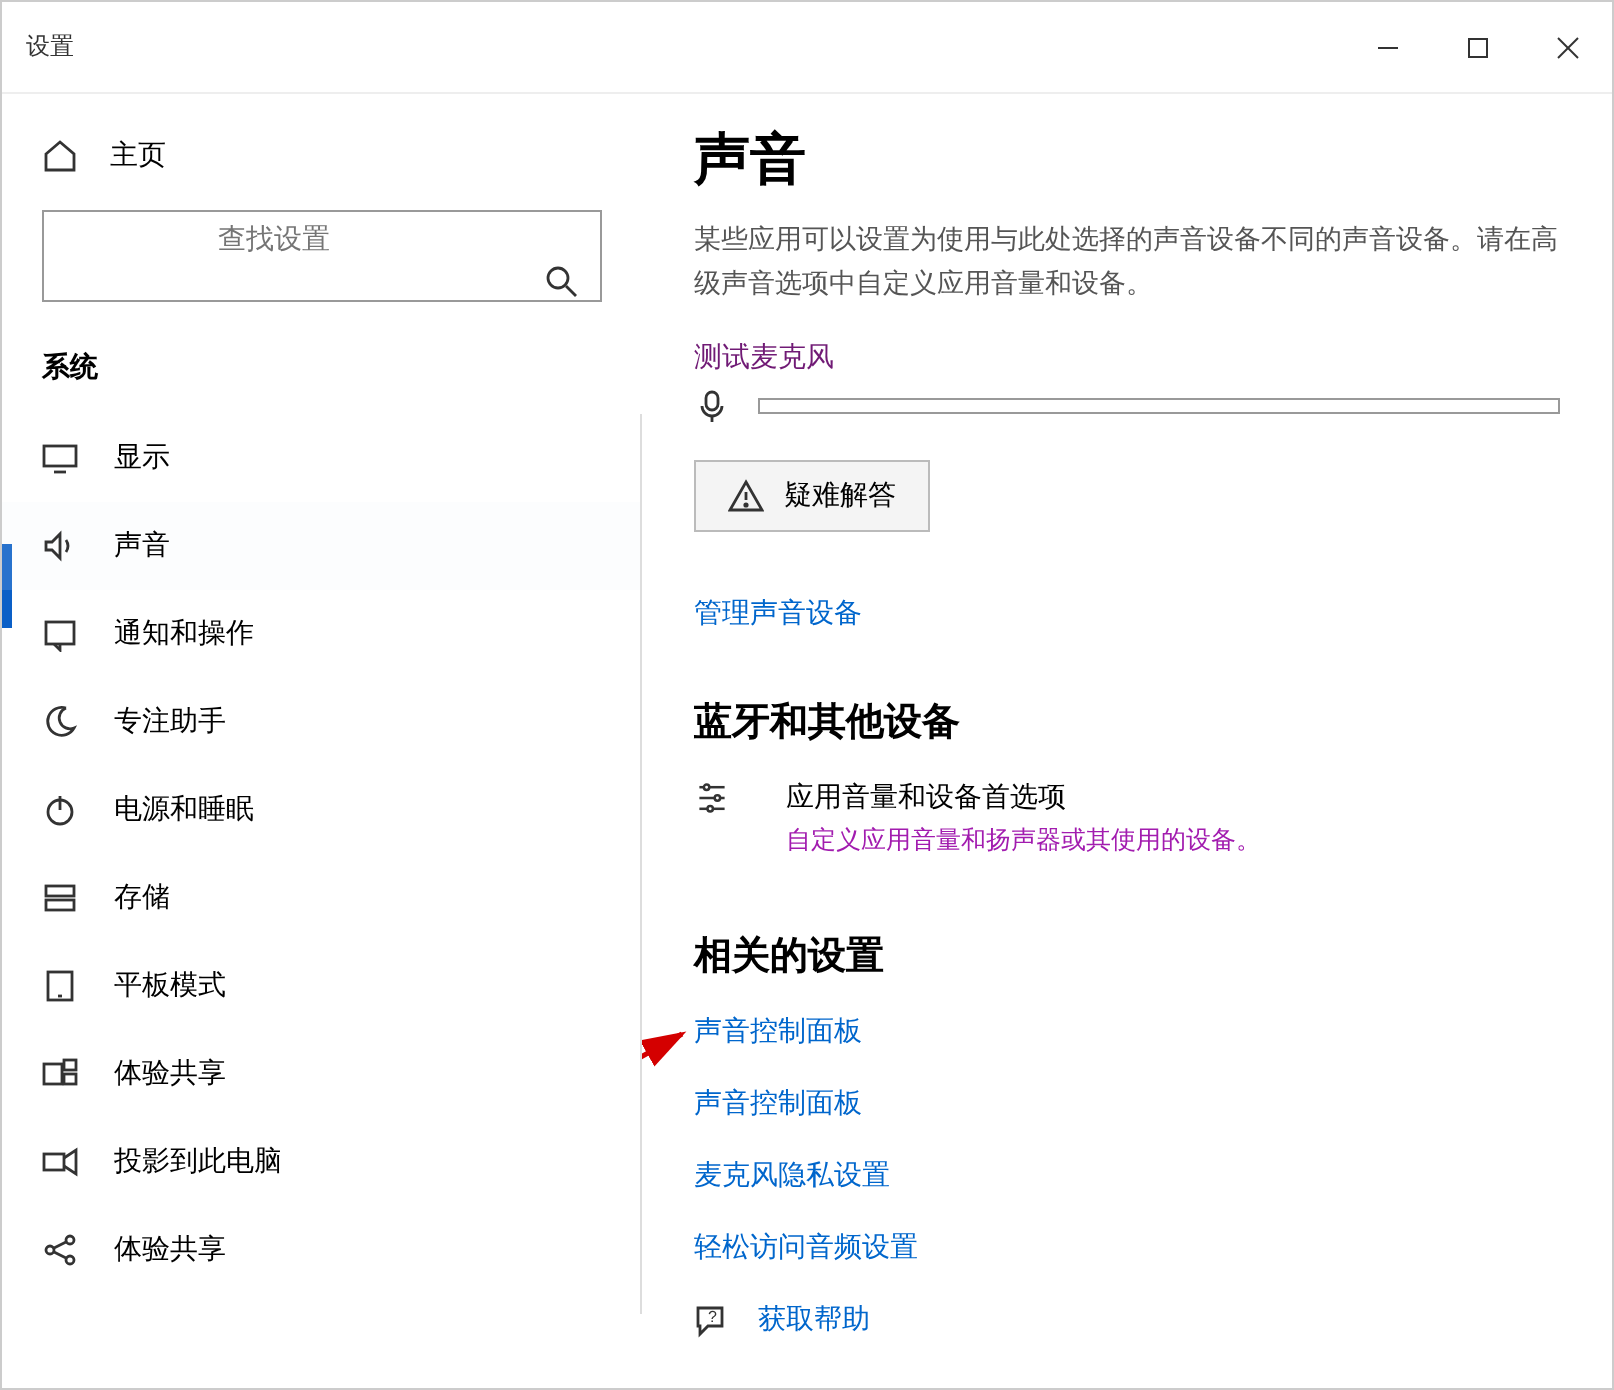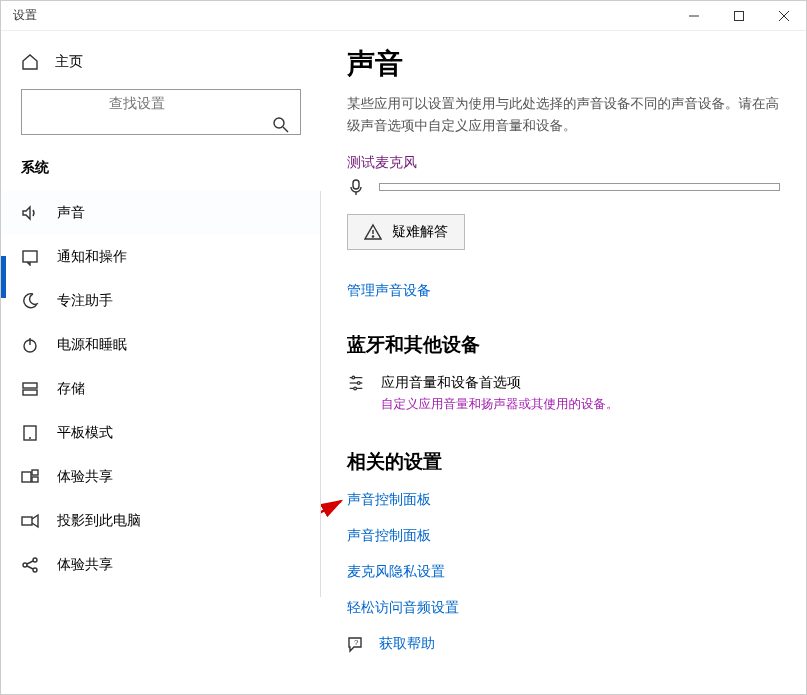--- a/index.html
+++ b/index.html
@@ -1,17 +1,17 @@
 <!DOCTYPE html>
 <html><head>
   <meta charset="utf-8">
   <style>
     * { box-sizing: border-box; margin: 0; padding: 0; font-family: "Microsoft YaHei", "Segoe UI", sans-serif; }
     body { width: 807px; height: 695px; overflow: hidden; background: #fff; position: relative; border: 1px solid #ccc; }
-    .titlebar { height: 30px; display: flex; align-items: center; padding-left: 12px; font-size: 12px; color: #333; border-bottom: 1px solid #eee; gap: 16px; }
+    .titlebar { height: 46px; display: flex; align-items: center; padding-left: 12px; font-size: 12px; color: #333; border-bottom: 1px solid #eee; gap: 16px; }
     .titlebar .wctrl { margin-left: auto; display: flex; }
     .wbtn { width: 45px; height: 36px; display: flex; align-items: center; justify-content: center; font-size: 13px; color: #333; cursor: default; }
     .wbtn svg { width: 12px; height: 12px; }
     .content { display: flex; height: calc(100% - 38px); }
     .sidebar { width: 320px; padding-top: 12px; position: relative; }
     .home { display: flex; align-items: center; gap: 16px; padding: 10px 20px; font-size: 14px; cursor: default; }
     .searchwrap { margin: 8px 20px 18px 20px; border: 1px solid #999; height: 46px; display: flex; align-items: flex-end; padding: 0 10px; flex-direction: column; }
     .searchwrap input { border: 0; outline: 0; flex: 1; font-size: 14px; color: #555; background: transparent; }
     .section-label { font-size: 14px; font-weight: 600; padding: 6px 20px 14px 20px; }
     .navitems { border-right: 1px solid #ddd; padding-bottom: 10px; }
@@ -22,21 +22,21 @@
     .navicon svg { width: 18px; height: 18px; stroke: #333; fill: none; stroke-width: 1.4; }
     .main { flex: 1; padding: 14px 26px 0 26px; overflow: hidden; position: relative; }
     h1 { font-size: 28px; font-weight: 600; margin-bottom: 10px; }
     .desc { font-size: 13.5px; color: #555; line-height: 1.6; margin-bottom: 18px; }
     .miclabel { font-size: 14px; margin-bottom: 6px; color: #701a75; }
     .microw { display: flex; align-items: center; gap: 14px; margin-bottom: 18px; }
     .micbar { flex: 1; border: 1px solid #999; height: 8px; }
     .troubleshoot { border: 1px solid #bbb; padding: 8px 16px; display: inline-flex; align-items: center; gap: 10px; font-size: 14px; background: #f4f4f4; cursor: default; margin-bottom: 32px; }
     .link { color: #0066cc; font-size: 14px; margin-bottom: 32px; display: block; cursor: default; }
     h2 { font-size: 19px; font-weight: 600; margin-bottom: 16px; }
-    .prefrow { display: flex; gap: 16px; margin-bottom: 36px; }
+    .prefrow { display: flex; gap: 28px; margin-bottom: 36px; }
     .preftext .t { font-size: 14px; margin-bottom: 4px; }
     .preftext .d { font-size: 12.5px; color: #a21caf; }
     .related .link { margin-bottom: 18px; }
     .helprow { display: flex; align-items: center; gap: 14px; margin-top: 8px; }
     .arrow { position: absolute; pointer-events: none; }
   </style>
 </head>
 <body>
 
 <div class="titlebar">
@@ -77,20 +77,29 @@
           <svg viewBox="0 0 18 18">
             <circle cx="7" cy="7" r="5"></circle>
             <line x1="11" y1="11" x2="16" y2="16"></line>
           </svg>
         </span>
     </div>
     <div class="section-label">系统</div>
 
     <div class="navitems">
       <div class="leftbar" style="top:225px; height:42px;"></div>
+      <div class="navitem">
+        <span class="navicon">
+            <svg viewBox="0 0 18 18">
+              <rect x="1" y="3" width="16" height="10"></rect>
+              <line x1="6" y1="16" x2="12" y2="16"></line>
+            </svg>
+          </span>
+        <span>显示</span>
+      </div>
       <div class="navitem active">
         <span class="navicon">
             <svg viewBox="0 0 18 18">
               <path d="M2 7 H5 L9 3 V15 L5 11 H2 Z"></path>
               <path d="M12 6 Q14 9 12 12"></path>
             </svg>
           </span>
         <span>声音</span>
       </div>
       <div class="navitem">

